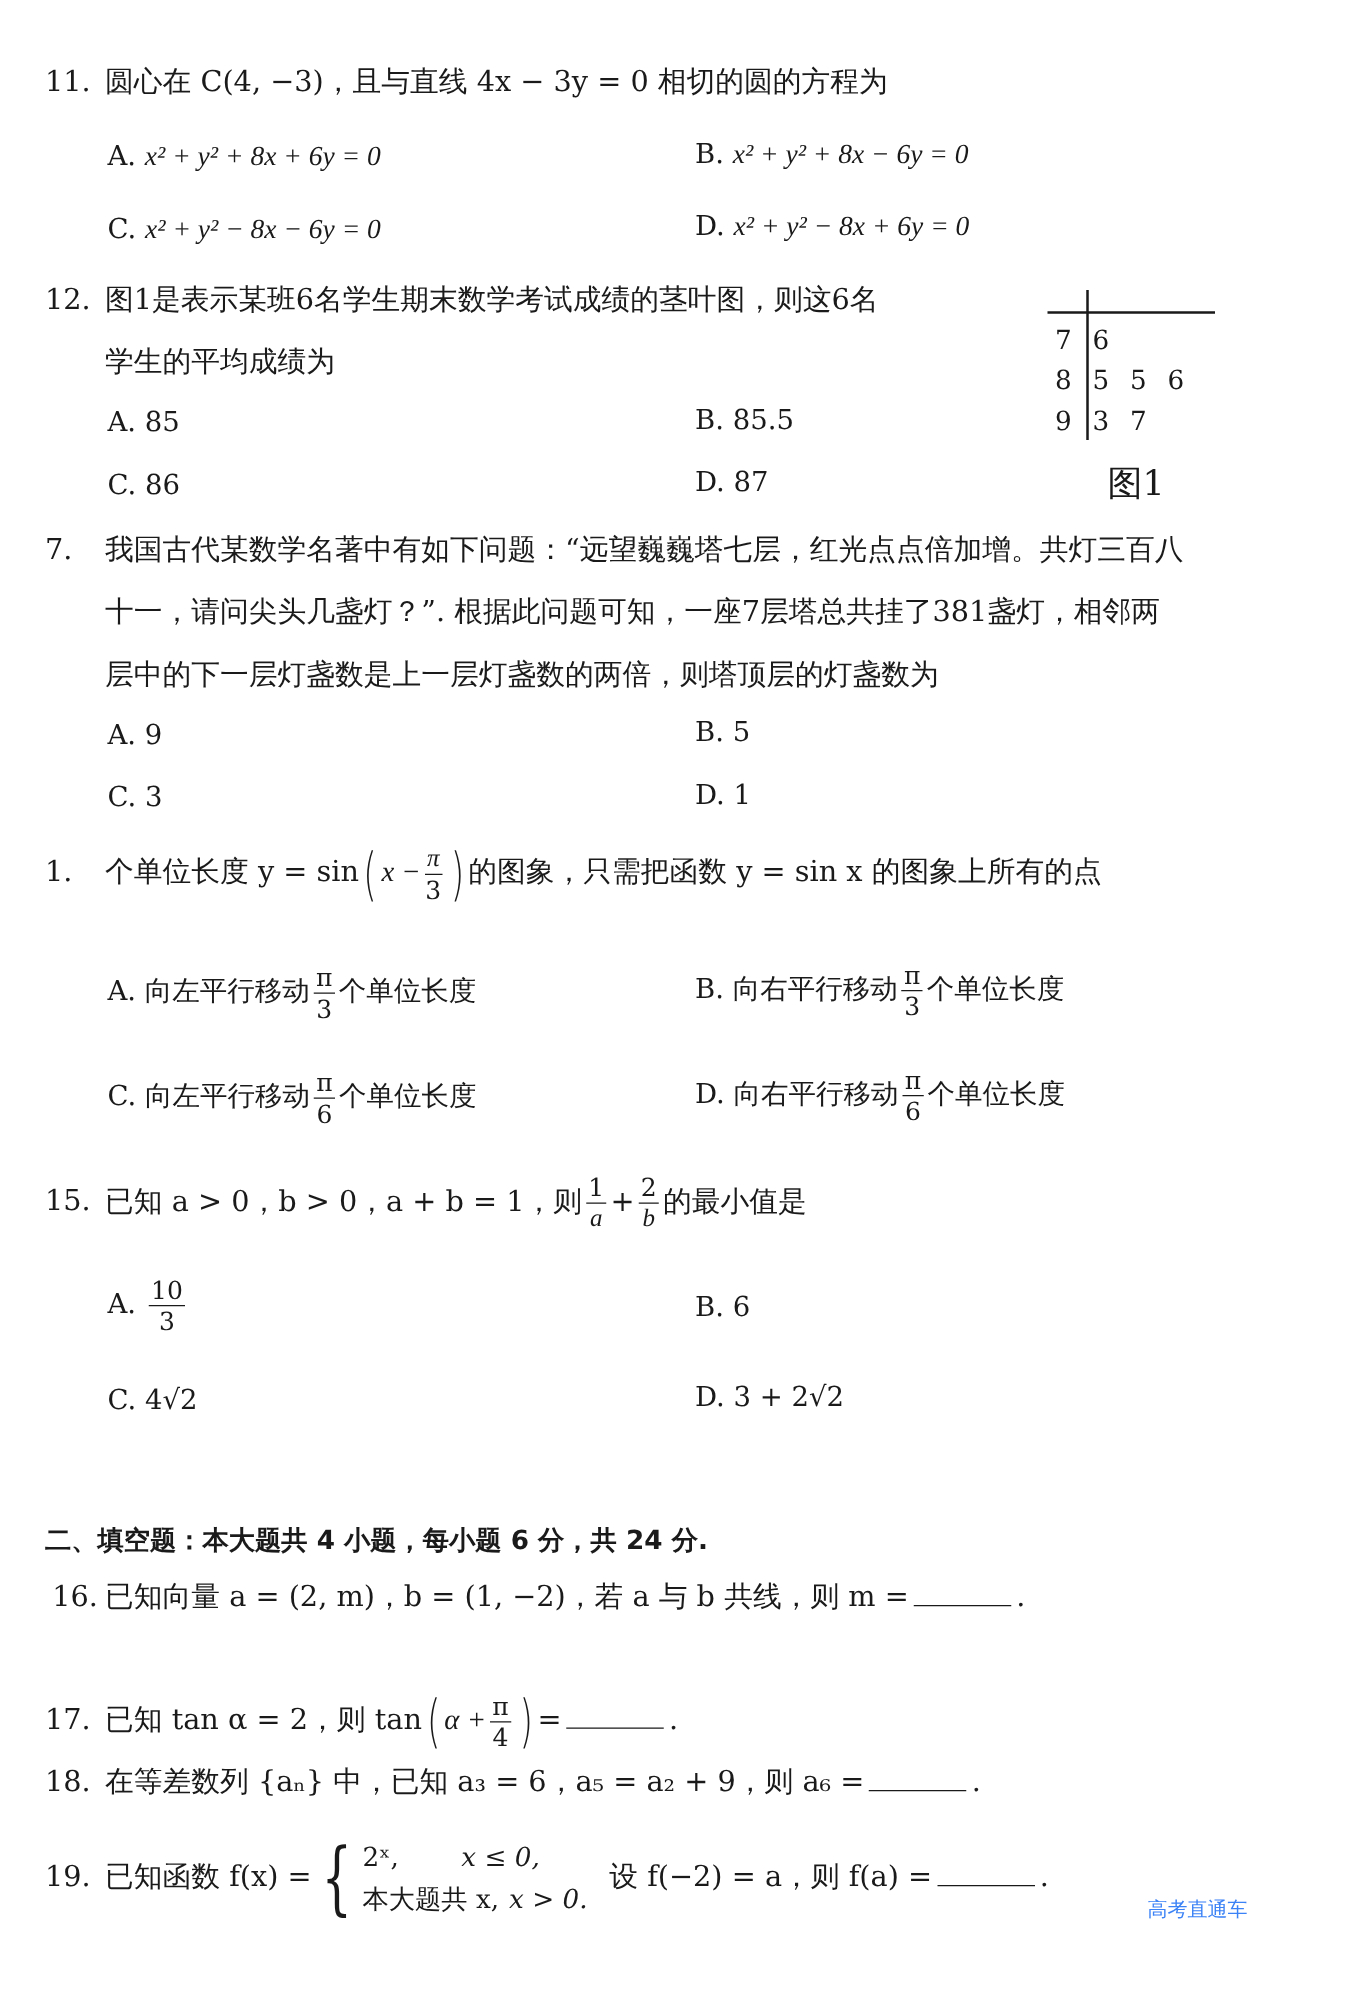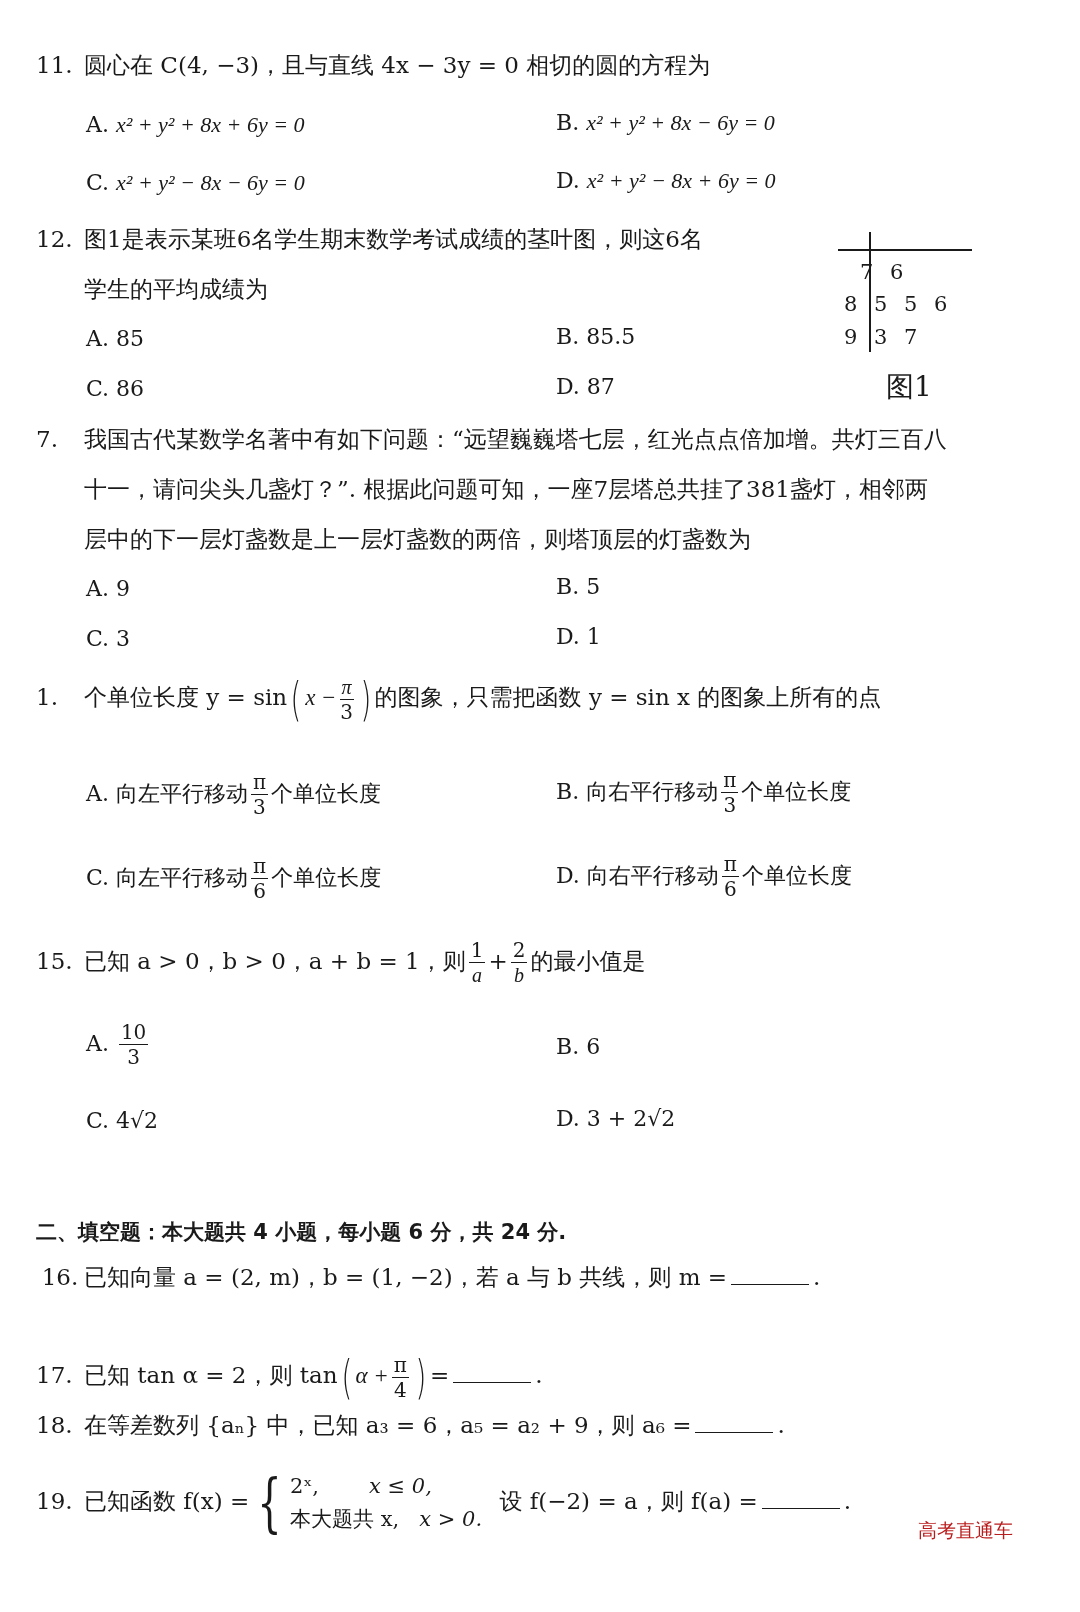--- a/index.html
+++ b/index.html
@@ -21,21 +21,21 @@
   .section { font-family: "DejaVu Sans", sans-serif; font-weight: bold; font-size: 21px; }
   .stem { position: absolute; left: 838px; top: 232px; width: 140px; height: 170px; }
   .stem .hline { position: absolute; left: 0; top: 17px; width: 134px; height: 2px; background: #1a1a1a; }
   .stem .vline { position: absolute; left: 31px; top: 0; width: 2px; height: 120px; background: #1a1a1a; }
   .stem .row { position: absolute; left: 6px; font-size: 21px; }
   .stem .row span { display: inline-block; width: 30px; }
   .stem .caption { position: absolute; left: 48px; top: 136px; font-size: 28px; }
   .brace { display: inline-block; font-size: 64px; vertical-align: middle; line-height: 1; font-family: "DejaVu Serif", serif; font-weight: 100; transform: scaleX(0.6); }
   .piece { display: inline-flex; flex-direction: column; vertical-align: middle; font-size: 21px; line-height: 1.55; }
   .piece div span.cond { display: inline-block; margin-left: 50px; font-style: italic; }
-  .watermark { font-family: "DejaVu Sans", sans-serif; font-size: 19px; color: #b91c1c; text-align: right; }
+  .watermark { font-family: "DejaVu Sans", sans-serif; font-size: 16px; color: #3b82f6; text-align: right; }
 </style>
 </head>
 <body>
 
 <div class="abs q" style="left:36px; top:50px;">
   <span class="num">11.</span><span>圆心在 C(4, −3)，且与直线 4x − 3y = 0 相切的圆的方程为</span>
 </div>
 <div class="abs opt" style="left:86px; top:112px;"><span>A.</span> <span class="it">x² + y² + 8x + 6y = 0</span></div>
 <div class="abs opt" style="left:556px; top:110px;"><span>B.</span> <span class="it">x² + y² + 8x − 6y = 0</span></div>
 <div class="abs opt" style="left:86px; top:170px;"><span>C.</span> <span class="it">x² + y² − 8x − 6y = 0</span></div>
@@ -46,21 +46,21 @@
 </div>
 <div class="abs q" style="left:84px; top:274px;">学生的平均成绩为</div>
 <div class="abs opt" style="left:86px; top:326px;"><span>A.</span> <span>85</span></div>
 <div class="abs opt" style="left:556px; top:324px;"><span>B.</span> <span>85.5</span></div>
 <div class="abs opt" style="left:86px; top:376px;"><span>C.</span> <span>86</span></div>
 <div class="abs opt" style="left:556px; top:374px;"><span>D.</span> <span>87</span></div>
 
 <div class="stem">
   <div class="hline"></div>
   <div class="vline"></div>
-  <div class="row" style="top:28px;margin-left:16px;"><span>7</span><span>6</span></div>
+  <div class="row" style="top:28px;"><span>7</span><span>6</span></div>
   <div class="row" style="top:60px;"><span>8</span><span>5</span><span>5</span><span>6</span></div>
   <div class="row" style="top:93px;"><span>9</span><span>3</span><span>7</span></div>
   <div class="caption">图1</div>
 </div>
 
 <div class="abs q" style="left:36px; top:424px;">
   <span class="num">7.</span><span>我国古代某数学名著中有如下问题：“远望巍巍塔七层，红光点点倍加增。共灯三百八</span>
 </div>
 <div class="abs q" style="left:84px; top:474px;">十一，请问尖头几盏灯？”. 根据此问题可知，一座7层塔总共挂了381盏灯，相邻两</div>
 <div class="abs q" style="left:84px; top:524px;">层中的下一层灯盏数是上一层灯盏数的两倍，则塔顶层的灯盏数为</div>
@@ -122,18 +122,18 @@
     </span><span class="paren">)</span><span>=</span><span class="blank"></span><span>.</span>
 </div>
 
 <div class="abs q" style="left:36px; top:1410px;">
   <span class="num">18.</span><span>在等差数列 {aₙ} 中，已知 a₃ = 6，a₅ = a₂ + 9，则 a₆ =</span><span class="blank"></span><span>.</span>
 </div>
 
 <div class="abs q" style="left:36px; top:1470px;">
   <span class="num">19.</span><span>已知函数 f(x) =</span><span class="brace">{</span><span class="piece">
       <div><span>2ˣ,</span><span class="cond">x ≤ 0,</span></div>
-      <div><span>本大题共 x,</span><span class="cond" style="margin-left:20px">x &gt; 0.</span></div>
+      <div><span>本大题共 x,</span><span class="cond" style="margin-left:8px">x &gt; 0.</span></div>
     </span>
   <span style="margin-left:10px">设 f(−2) = a，则 f(a) =</span><span class="blank"></span><span>.</span>
 </div>
 
 <div class="abs watermark" style="left:918px; top:1518px;">高考直通车</div>
 
 </body></html>

